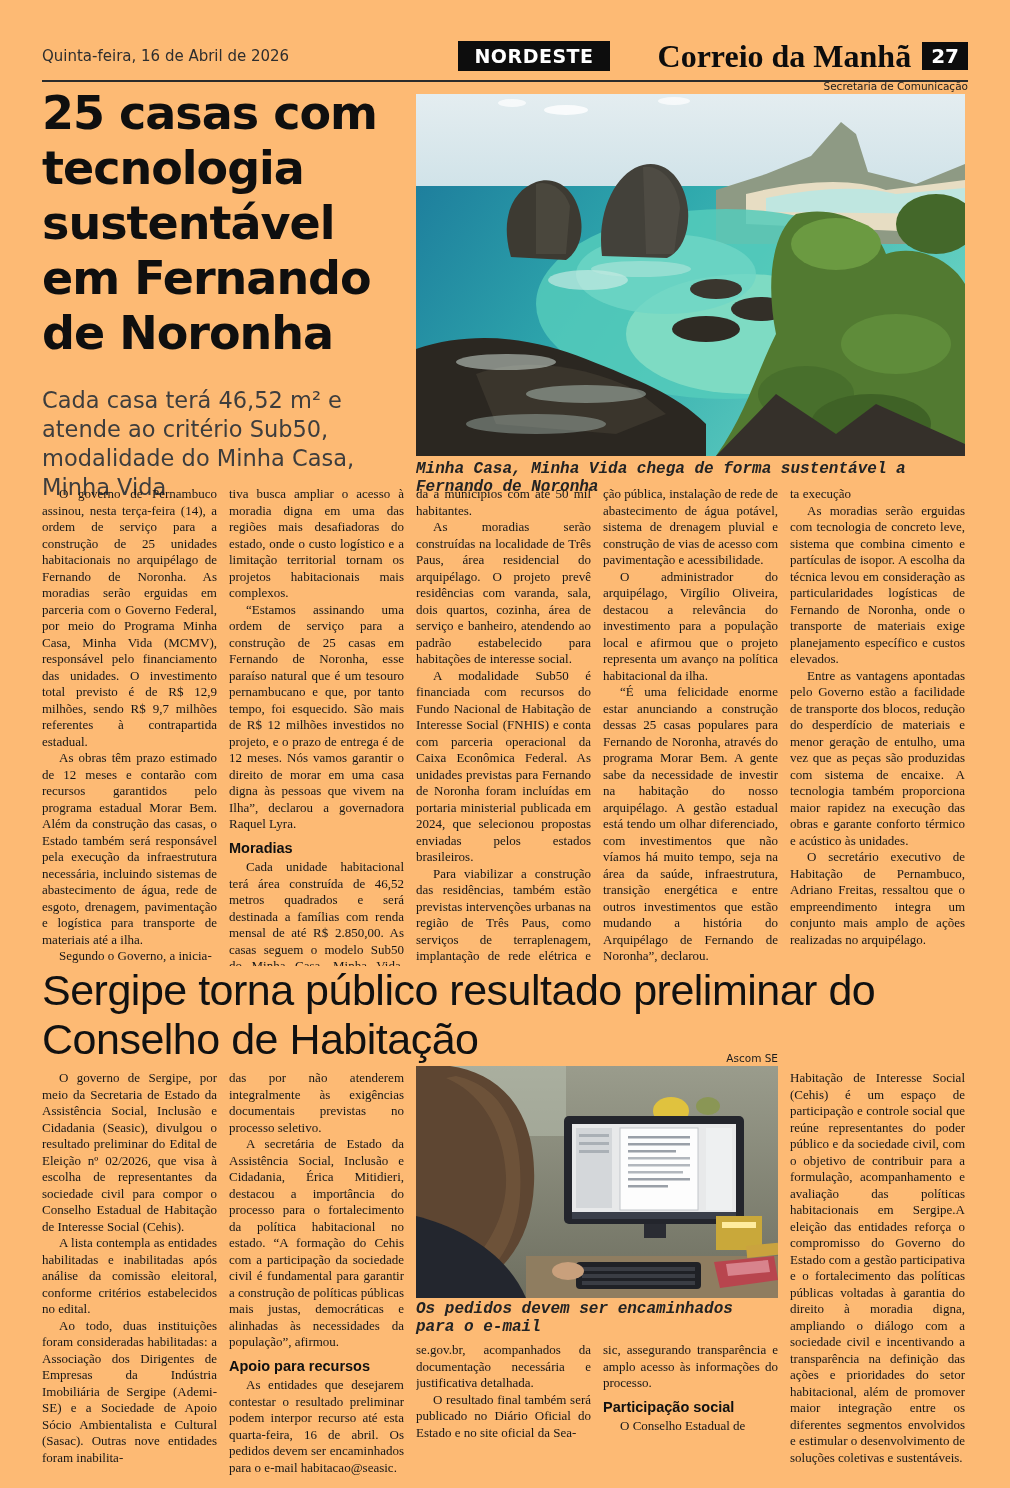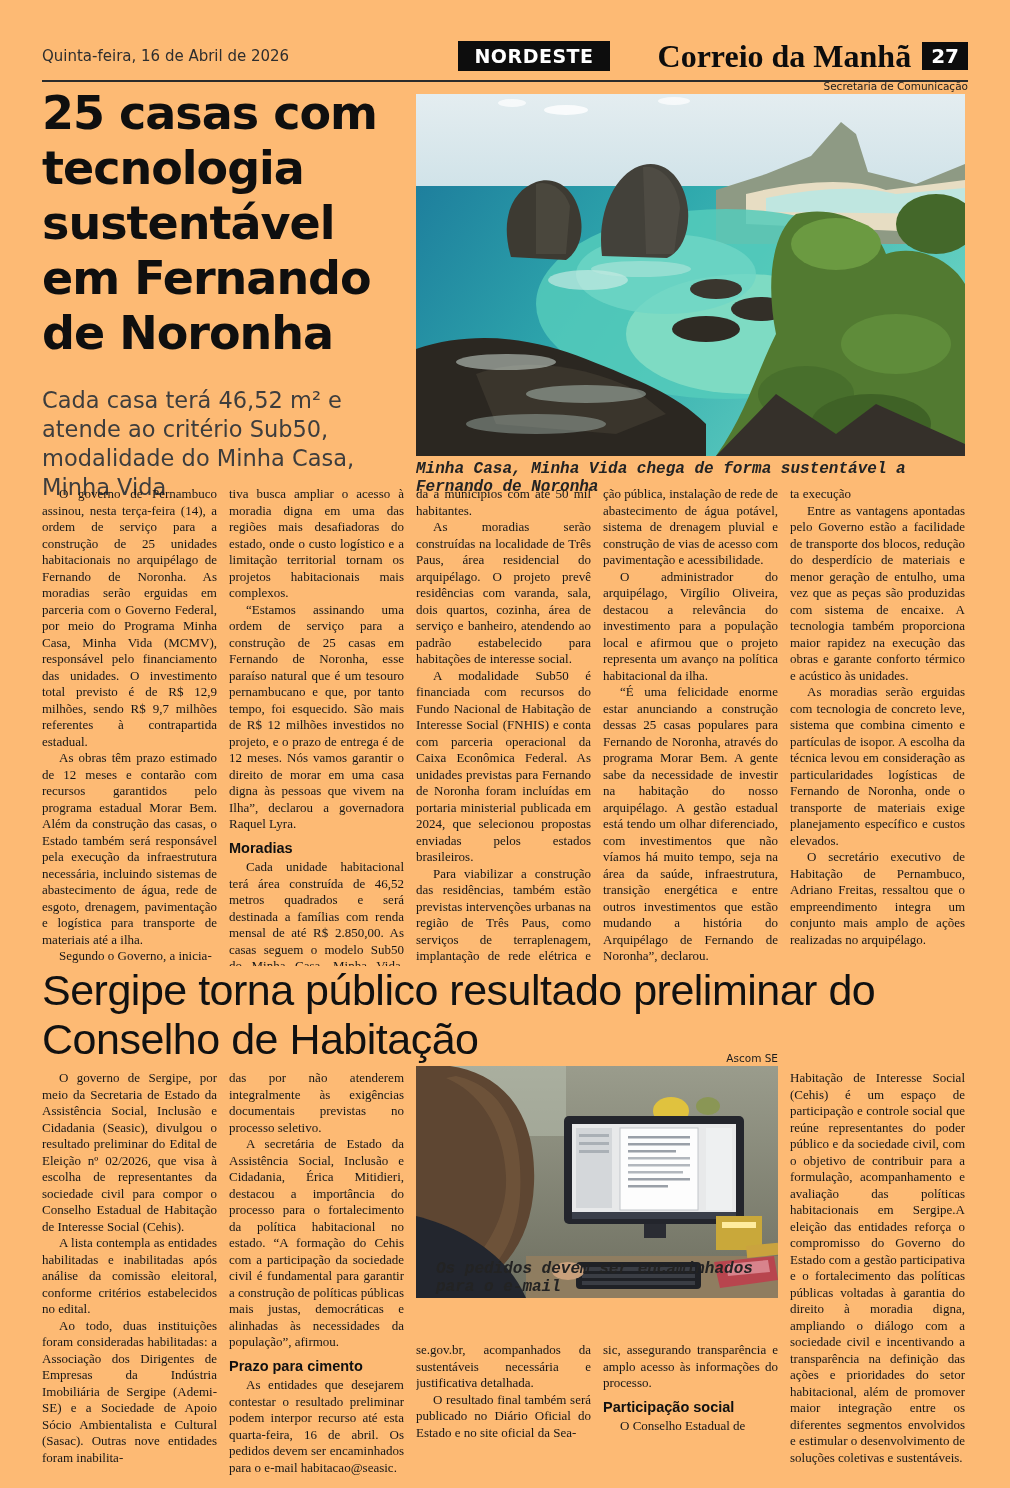--- a/index.html
+++ b/index.html
@@ -124,22 +124,22 @@
     <p class="ind">Para viabilizar a construção das residências, também estão previstas intervenções urbanas na região de Três Paus, como serviços de terraplenagem, implantação de rede elétrica e ilumina-</p>
   </div>
   <div class="bcol a1 c4">
     <p>ção pública, instalação de rede de abastecimento de água potável, sistema de drenagem pluvial e construção de vias de acesso com pavimentação e acessibilidade.</p>
     <p class="ind">O administrador do arquipélago, Virgílio Oliveira, destacou a relevância do investimento para a população local e afirmou que o projeto representa um avanço na política habitacional da ilha.</p>
     <p class="ind">“É uma felicidade enorme estar anunciando a construção dessas 25 casas populares para Fernando de Noronha, através do programa Morar Bem. A gente sabe da necessidade de investir na habitação do nosso arquipélago. A gestão estadual está tendo um olhar diferenciado, com investimentos que não víamos há muito tempo, seja na área da saúde, infraestrutura, transição energética e entre outros investimentos que estão mudando a história do Arquipélago de Fernando de Noronha”, declarou.</p>
     <p class="ind">Tecnologia construtiva facili-</p>
   </div>
   <div class="bcol a1 c5">
     <p>ta execução</p>
+    <p class="ind">As moradias serão erguidas com tecnologia de concreto leve, sistema que combina cimento e partículas de isopor. A escolha da técnica levou em consideração as particularidades logísticas de Fernando de Noronha, onde o transporte de materiais exige planejamento específico e custos elevados.</p>
     <p class="ind">Entre as vantagens apontadas pelo Governo estão a facilidade de transporte dos blocos, redução do desperdício de materiais e menor geração de entulho, uma vez que as peças são produzidas com sistema de encaixe. A tecnologia também proporciona maior rapidez na execução das obras e garante conforto térmico e acústico às unidades.</p>
-    <p class="ind">As moradias serão erguidas com tecnologia de concreto leve, sistema que combina cimento e partículas de isopor. A escolha da técnica levou em consideração as particularidades logísticas de Fernando de Noronha, onde o transporte de materiais exige planejamento específico e custos elevados.</p>
     <p class="ind">O secretário executivo de Habitação de Pernambuco, Adriano Freitas, ressaltou que o empreendimento integra um conjunto mais amplo de ações realizadas no arquipélago.</p>
   </div>
 
   <h2 class="hl2" style="margin:0;">Sergipe torna público resultado preliminar do Conselho de Habitação</h2>
   <div class="credit" style="left:416px;top:1052px;width:362px;text-align:right;">Ascom SE</div>
 
   <div class="photo" style="left:416px;top:1066px;width:362px;height:232px;">
     <svg viewBox="0 0 362 232" preserveAspectRatio="none">
       <defs>
         <linearGradient id="bg2" x1="0" y1="0" x2="0" y2="1">
@@ -181,35 +181,35 @@
       <rect x="166" y="208" width="113" height="4" fill="#3a3d44"></rect>
       <rect x="166" y="215" width="113" height="4" fill="#3a3d44"></rect>
       <ellipse cx="152" cy="205" rx="16" ry="9" fill="#c9a07c"></ellipse>
       <rect x="300" y="150" width="46" height="34" fill="#c9a83a"></rect>
       <rect x="306" y="156" width="34" height="6" fill="#ffec9e"></rect>
       <path d="M298,196 L358,190 L362,214 L304,222 Z" fill="#b8454e"></path>
       <path d="M310,198 L352,194 L354,206 L312,210 Z" fill="#d8838c"></path>
       <rect x="330" y="180" width="32" height="12" fill="#caa33e" transform="rotate(-6 330 180)"></rect>
     </svg>
   </div>
-  <div class="caption" style="left:416px;top:1260px;width:362px;margin-left:20px;">Os pedidos devem ser encaminhados para o e-mail</div>
+  <div class="caption" style="left:416px;top:1300px;width:362px;">Os pedidos devem ser encaminhados para o e-mail</div>
 
   <div class="bcol a2 c1">
     <p class="ind">O governo de Sergipe, por meio da Secretaria de Estado da Assistência Social, Inclusão e Cidadania (Seasic), divulgou o resultado preliminar do Edital de Eleição nº 02/2026, que visa à escolha de representantes da sociedade civil para compor o Conselho Estadual de Habitação de Interesse Social (Cehis).</p>
     <p class="ind">A lista contempla as entidades habilitadas e inabilitadas após análise da comissão eleitoral, conforme critérios estabelecidos no edital.</p>
     <p class="ind">Ao todo, duas instituições foram consideradas habilitadas: a Associação dos Dirigentes de Empresas da Indústria Imobiliária de Sergipe (Ademi-SE) e a Sociedade de Apoio Sócio Ambientalista e Cultural (Sasac). Outras nove entidades foram inabilita-</p>
   </div>
   <div class="bcol a2 c2">
     <p>das por não atenderem integralmente às exigências documentais previstas no processo seletivo.</p>
     <p class="ind">A secretária de Estado da Assistência Social, Inclusão e Cidadania, Érica Mitidieri, destacou a importância do processo para o fortalecimento da política habitacional no estado. “A formação do Cehis com a participação da sociedade civil é fundamental para garantir a construção de políticas públicas mais justas, democráticas e alinhadas às necessidades da população”, afirmou.</p>
-    <div class="colhead">Prazo para cimento</div>
+    <div class="colhead">Apoio para recursos</div>
     <p class="ind">As entidades que desejarem contestar o resultado preliminar podem interpor recurso até esta quarta-feira, 16 de abril. Os pedidos devem ser encaminhados para o e-mail habitacao@seasic.</p>
   </div>
   <div class="bcol a2b c3">
-    <p>se.gov.br, acompanhados da sustentáveis necessária e justificativa detalhada.</p>
+    <p>se.gov.br, acompanhados da documentação necessária e justificativa detalhada.</p>
     <p class="ind">O resultado final também será publicado no Diário Oficial do Estado e no site oficial da Sea-</p>
   </div>
   <div class="bcol a2b c4">
     <p>sic, assegurando transparência e amplo acesso às informações do processo.</p>
     <div class="colhead">Participação social</div>
     <p class="ind">O Conselho Estadual de</p>
   </div>
   <div class="bcol a2 c5">
     <p>Habitação de Interesse Social (Cehis) é um espaço de participação e controle social que reúne representantes do poder público e da sociedade civil, com o objetivo de contribuir para a formulação, acompanhamento e avaliação das políticas habitacionais em Sergipe.A eleição das entidades reforça o compromisso do Governo do Estado com a gestão participativa e o fortalecimento das políticas públicas voltadas à garantia do direito à moradia digna, ampliando o diálogo com a sociedade civil e incentivando a transparência na definição das ações e prioridades do setor habitacional, além de promover maior integração entre os diferentes segmentos envolvidos e estimular o desenvolvimento de soluções coletivas e sustentáveis.</p>
   </div>

